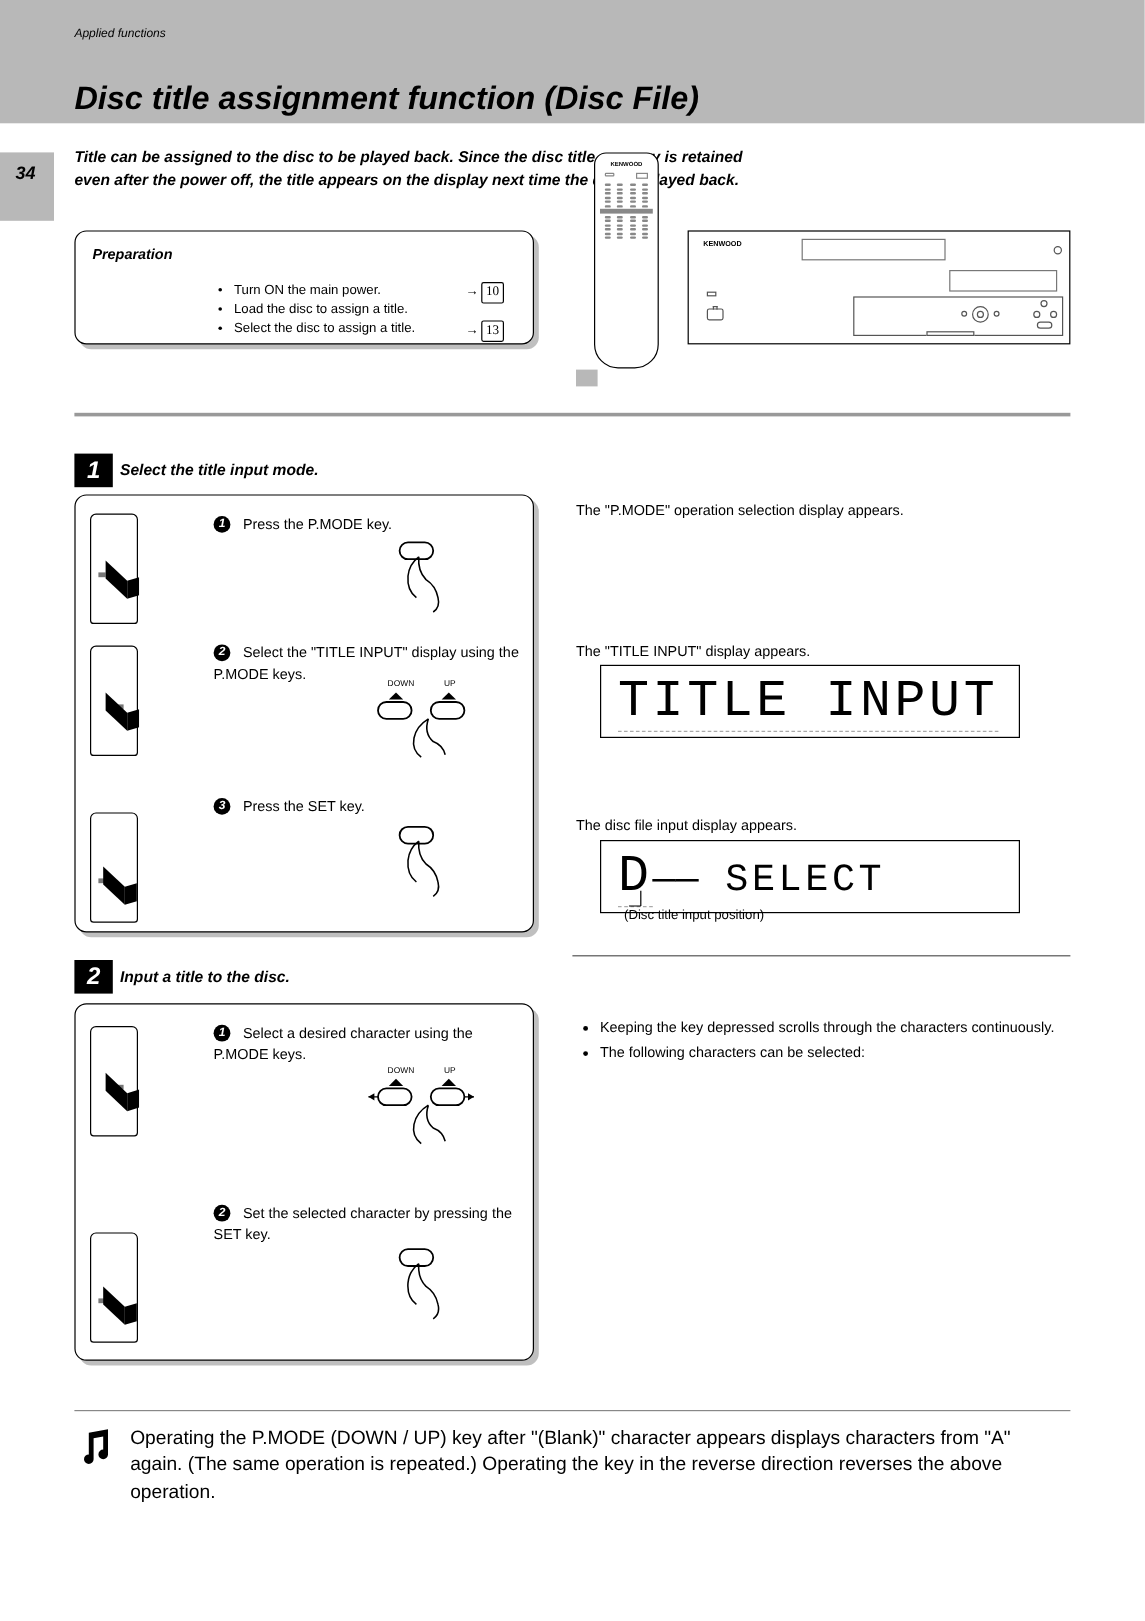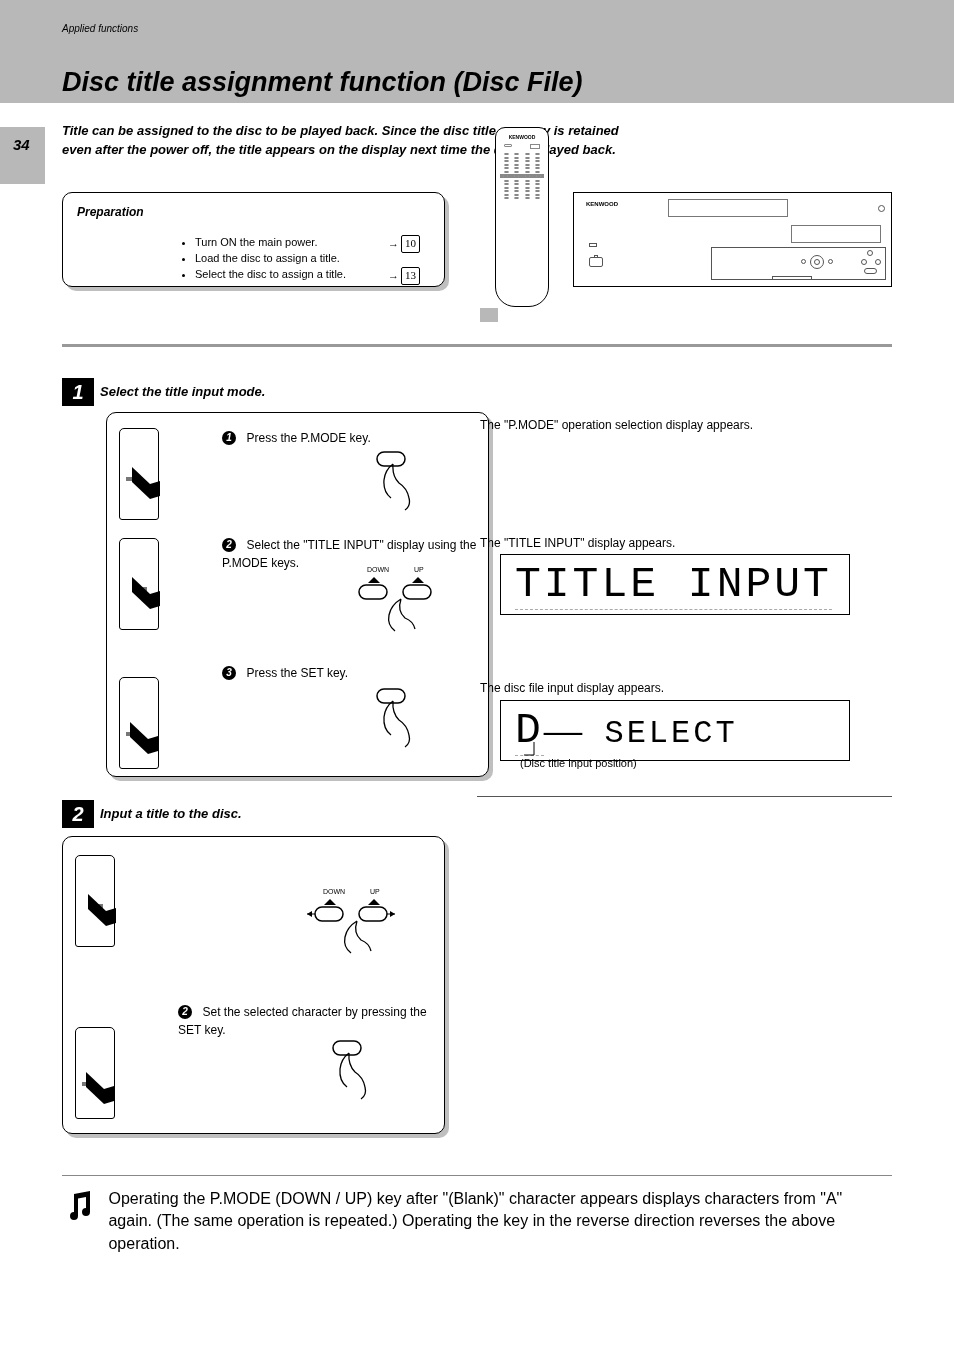--- a/index.html
+++ b/index.html
@@ -203,21 +203,21 @@
 </div>
 
 <div class="hr-rule" style="left:62px; top:344px; width:830px;"></div>
 <div class="hr-thin" style="left:477px; top:796px; width:415px;"></div>
 
 <div class="step-marker" style="left:62px; top:378px;">
     <span class="step-marker-num">1</span>
   </div>
 <div class="step-label" style="left:100px; top:384px;">Select the title input mode.</div>
 
-<div class="step-box" style="left:62px; top:412px; width:383px; height:365px;margin-left:44px;">
+<div class="step-box" style="left:62px; top:412px; width:383px; height:365px;">
 
   <div class="substep-line" style="left:115px; top:15px;">
     <span class="substep-circle">1</span>
     <span class="substep-text">Press the P.MODE key.</span>
   </div>
   <div style="position:absolute; left:12px; top:15px;">
       <div class="remote-small">
     <svg viewBox="0 0 40 92" width="40" height="92">
           <rect x="6" y="48" width="6" height="4" fill="#777"></rect>
           <polygon points="12,38 30,55 30,70 12,53" fill="#000"></polygon>
@@ -277,20 +277,24 @@
     </svg>
   </div>
 </div>
 
 <div class="step-marker" style="left:62px; top:800px;">
     <span class="step-marker-num">2</span>
   </div>
 <div class="step-label" style="left:100px; top:806px;">Input a title to the disc.</div>
 
 <div class="step-box" style="left:62px; top:836px; width:383px; height:298px;">
+  <div class="substep-line" style="left:115px; top:15px; width:255px;">
+    <span class="substep-circle">1</span>
+    <span class="substep-text">Select a desired character using the P.MODE keys.</span>
+  </div>
   <div style="position:absolute; left:12px; top:18px;">
       <div class="remote-small">
     <svg viewBox="0 0 40 92" width="40" height="92">
           <rect x="13" y="48" width="14" height="4" fill="#777"></rect>
           <polygon points="12,38 30,55 30,70 12,53" fill="#000"></polygon>
           <polygon points="30,55 40,52 40,67 30,70" fill="#000"></polygon>
         </svg>
   </div>
     </div>
   <div style="position:absolute; left:230px; top:48px;">
@@ -343,20 +347,24 @@
 <div class="lcd-panel" style="left:500px; top:700px;">
   <span class="lcd-text">D</span><span class="lcd-text-nounder"><span class="lcd-dashes">——</span><span> SELECT</span></span>
 </div>
 <div class="right-col" style="top:756px; left:520px; font-size:11px;">(Disc title input position)</div>
 <svg style="position:absolute; left:524px; top:742px;" width="20" height="20">
     <line x1="10" y1="0" x2="10" y2="13" stroke="#000"></line>
     <line x1="10" y1="13" x2="0" y2="13" stroke="#000"></line>
   </svg>
 
 <div class="right-col" style="top:848px; width:410px;">
+  <ul class="right-list">
+    <li>Keeping the key depressed scrolls through the characters continuously.</li>
+    <li>The following characters can be selected:</li>
+  </ul>
 </div>
 
 <div class="footer-area">
   <span class="footer-note-icon">
     <svg width="36" height="36" viewBox="0 0 36 36">
         <path d="M 12 6 L 28 3 L 28 24 A 4 4 0 1 1 24 20 L 24 9 L 16 10.5 L 16 28 A 4 4 0 1 1 12 24 Z" fill="#000"></path>
       </svg>
   </span>
   <span class="footer-text">Operating the P.MODE (DOWN / UP) key after "(Blank)" character appears displays characters from "A" again. (The same operation is repeated.) Operating the key in the reverse direction reverses the above operation.</span>
 </div>

